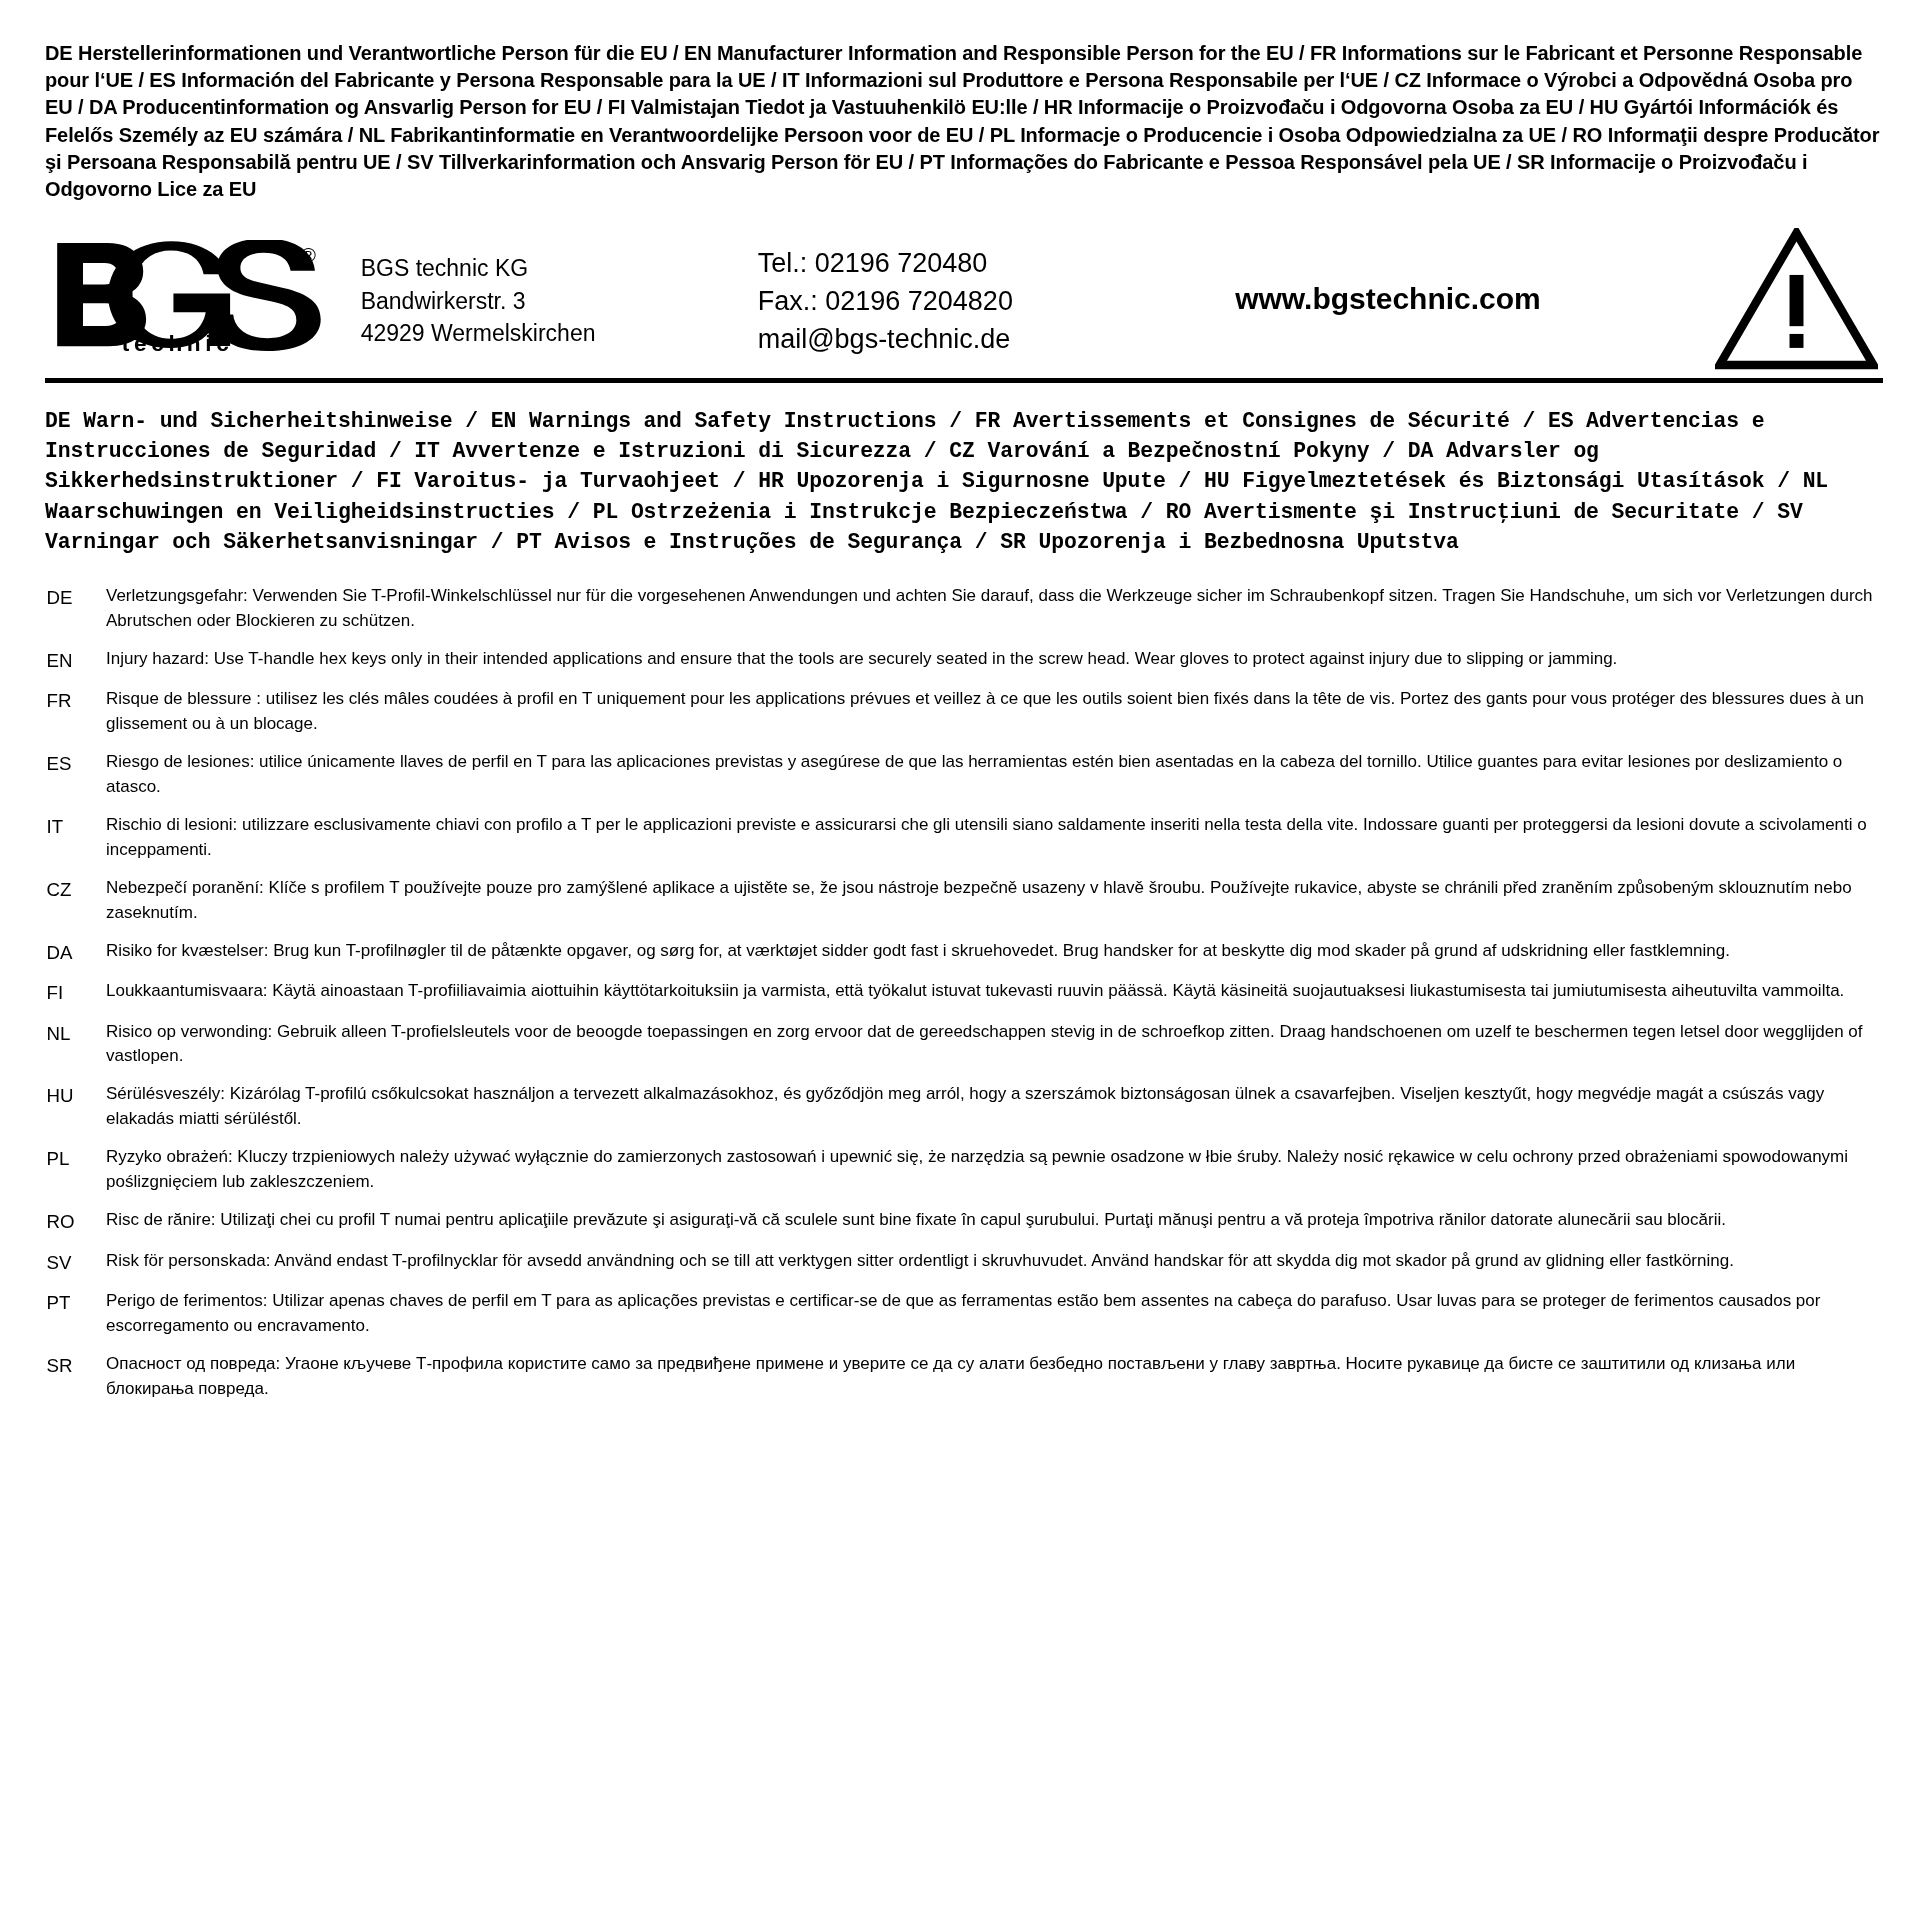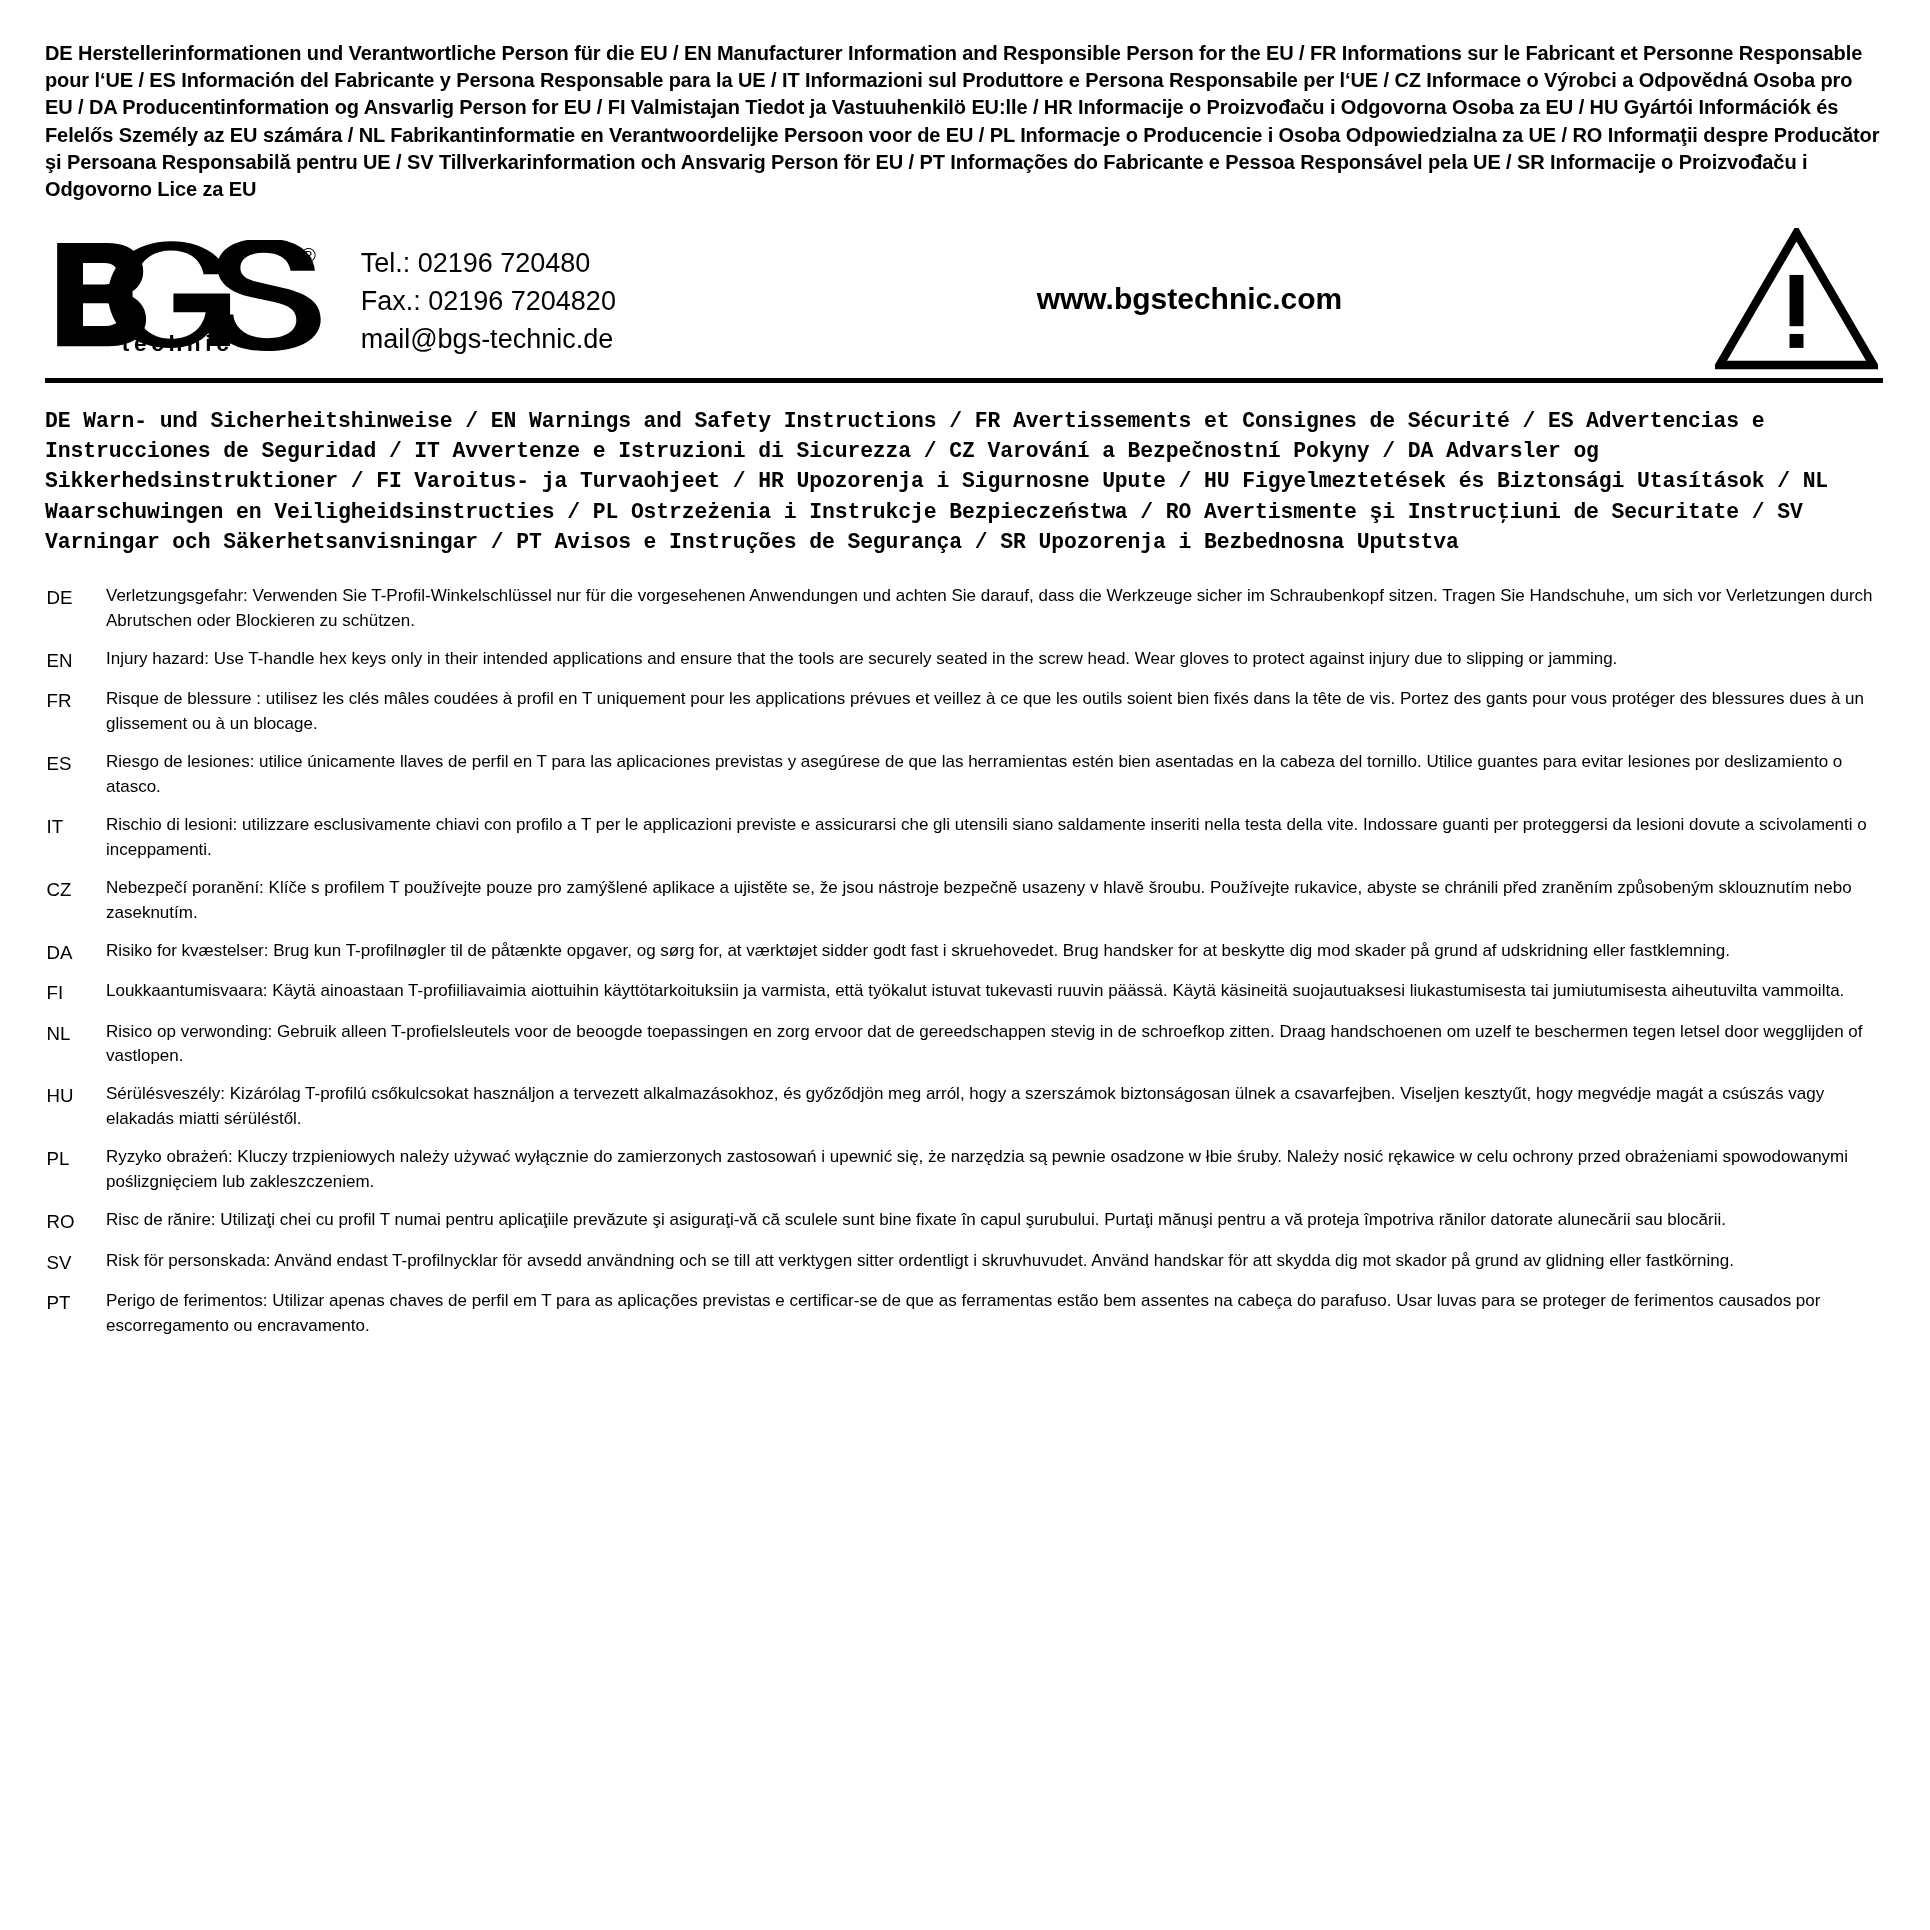--- a/index.html
+++ b/index.html
@@ -123,20 +123,25 @@
 
           <path d="M225 52 C221 31 205 19 179 19 C146 19 126 44 126 81 C126 117 146 142 180 142 C206 142 224 128 228 105 L183 105 L183 79 L262 79 L262 152 L232 152 L232 134 C221 147 203 155 178 155 C127 155 92 124 92 81 C92 38 128 6 180 6 C222 6 252 27 259 52 Z" transform="translate(-10,-4) scale(0.92)"></path>
 
           <path d="M262 106 C264 127 283 139 310 139 C334 139 350 129 350 114 C350 100 340 93 316 88 L288 82 C256 75 240 61 240 39 C240 15 265 0 306 0 C348 0 373 17 376 45 L342 45 C339 28 326 20 304 20 C283 20 272 29 272 41 C272 52 281 58 302 62 L332 69 C367 77 384 90 384 113 C384 139 357 157 309 157 C262 157 233 138 230 106 Z" transform="translate(-6,-2) scale(0.92)"></path>
         </g>
         <text x="322" y="28" font-family="'Liberation Sans', sans-serif" font-size="26" fill="#000">®</text>
         <text x="92" y="142" font-family="'Liberation Sans', sans-serif" font-size="29" font-weight="bold" letter-spacing="6" fill="#000">technic</text>
       </svg>
     </div>
 
+    <div class="addr-col">
+      <div>BGS technic KG</div>
+      <div>Bandwirkerstr. 3</div>
+      <div>42929 Wermelskirchen</div>
+    </div>
 
     <div class="tel-col">
       <div>Tel.: 02196 720480</div>
       <div>Fax.: 02196 7204820</div>
       <div>mail@bgs-technic.de</div>
     </div>
 
     <div class="web-col">www.bgstechnic.com</div>
 
     <div class="warn-col">
@@ -202,17 +207,21 @@
       <div class="lang-text">Risc de rănire: Utilizaţi chei cu profil T numai pentru aplicaţiile prevăzute şi asiguraţi-vă că sculele sunt bine fixate în capul şurubului. Purtaţi mănuşi pentru a vă proteja împotriva rănilor datorate alunecării sau blocării.</div>
     </div>
     <div class="lang-row">
       <div class="lang-code">SV</div>
       <div class="lang-text">Risk för personskada: Använd endast T-profilnycklar för avsedd användning och se till att verktygen sitter ordentligt i skruvhuvudet. Använd handskar för att skydda dig mot skador på grund av glidning eller fastkörning.</div>
     </div>
     <div class="lang-row">
       <div class="lang-code">PT</div>
       <div class="lang-text">Perigo de ferimentos: Utilizar apenas chaves de perfil em T para as aplicações previstas e certificar-se de que as ferramentas estão bem assentes na cabeça do parafuso. Usar luvas para se proteger de ferimentos causados por escorregamento ou encravamento.</div>
     </div>
+    <div class="lang-row">
+      <div class="lang-code">SR</div>
+      <div class="lang-text">Опасност од повреда: Угаоне кључеве Т-профила користите само за предвиђене примене и уверите се да су алати безбедно постављени у главу завртња. Носите рукавице да бисте се заштитили од клизања или блокирања повреда.</div>
+    </div>
 
   </div>
 
 </div>
 
 
 </body></html>

